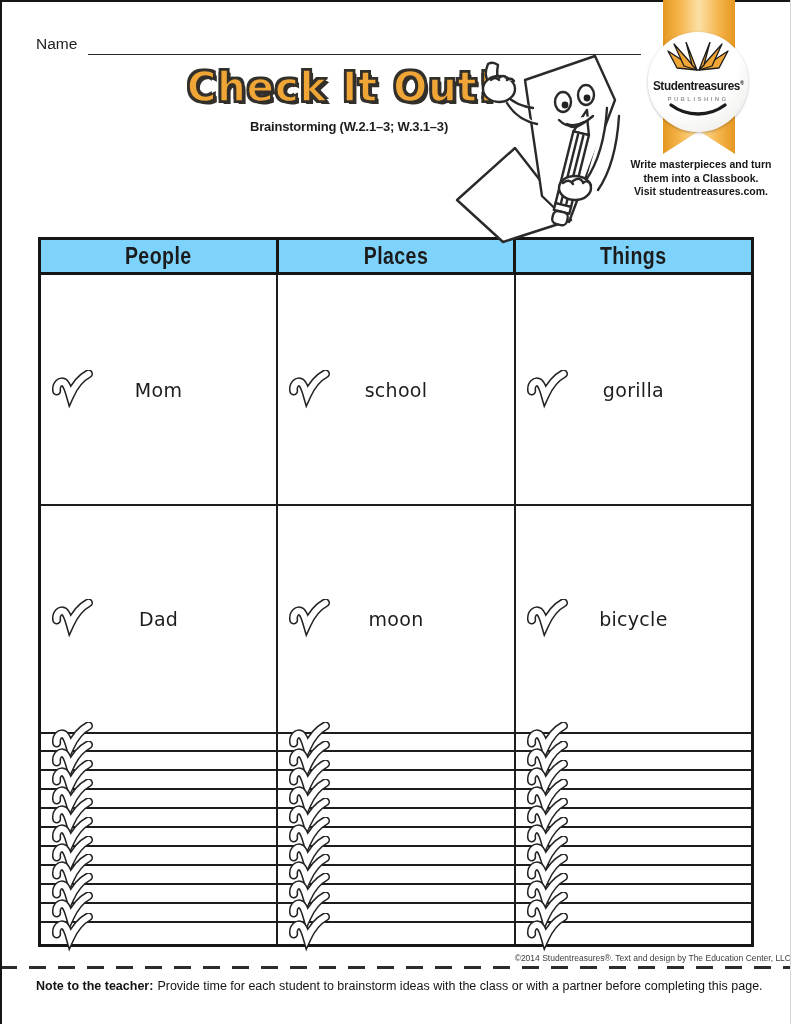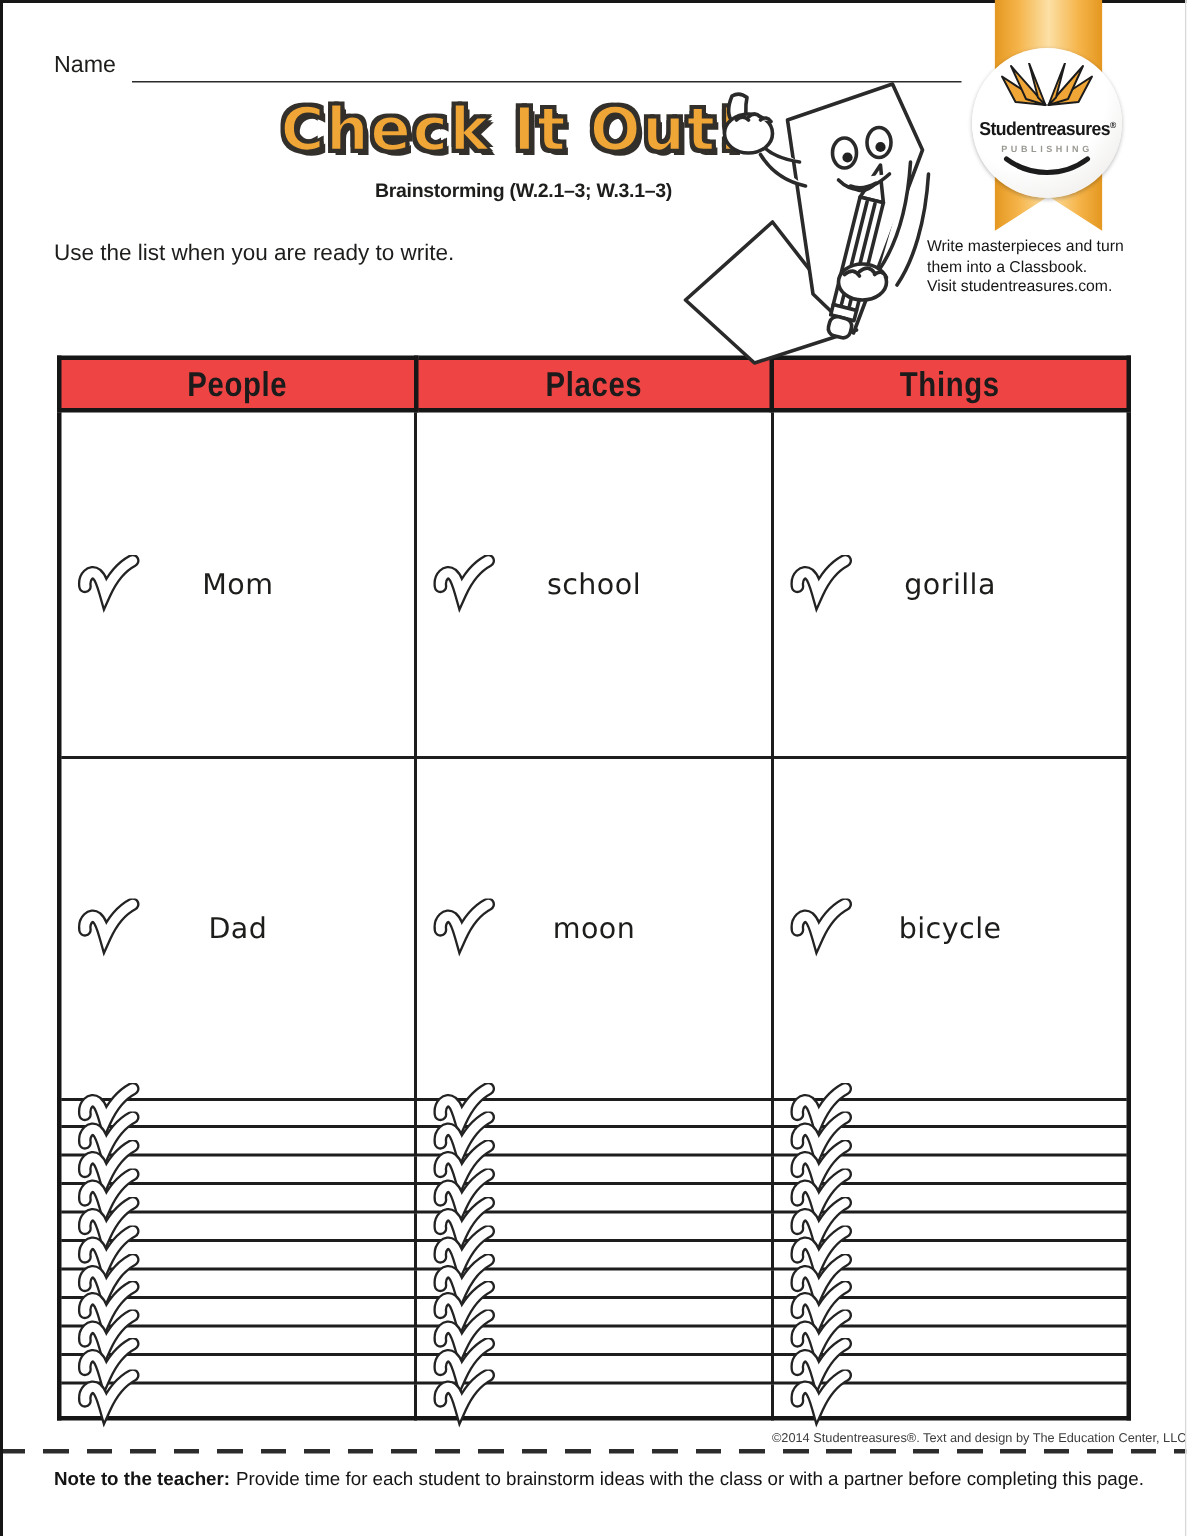--- a/index.html
+++ b/index.html
@@ -37,36 +37,36 @@
   .badge{
     position:absolute;left:648px;top:32px;width:100px;height:100px;border-radius:50%;
     background:radial-gradient(circle at 38% 30%,#ffffff 55%,#f0efed 82%,#dbdad7 100%);
     box-shadow:0 1px 3px rgba(0,0,0,.28);z-index:7;text-align:center;
   }
   .badge .book{margin-top:10px;}
   .brand{font-size:12.5px;font-weight:800;letter-spacing:-0.4px;color:#171717;line-height:12px;
          display:inline-block;transform:scaleX(.94);white-space:nowrap;}
   .brand sup{font-size:6px;}
   .division{font-size:6px;letter-spacing:2.4px;color:#9a9892;font-weight:700;margin-top:2px;}
-  .tagline{position:absolute;left:618px;top:158px;width:166px;text-align:left;
-           font-size:10.5px;font-weight:400;line-height:13.5px;z-index:6;color:#161616;}
+  .tagline{position:absolute;left:618px;top:158px;width:166px;text-align:center;
+           font-size:10.5px;font-weight:700;line-height:13.5px;z-index:6;color:#161616;}
 
   
   .mascot{position:absolute;left:447px;top:50px;width:196px;height:198px;z-index:4;}
   .mascot path,.mascot ellipse,.mascot rect{stroke:#2a2a2a;stroke-width:2.4;fill:#fff;stroke-linejoin:round;stroke-linecap:round;}
 
   
   table.brainstorm{
     position:absolute;left:38px;top:237px;width:716px;height:710px;z-index:3;
     border-collapse:collapse;table-layout:fixed;background:#fff;
     border:3px solid #161616;
   }
   table.brainstorm th{
     height:32px;border:3px solid #161616;font-size:23px;font-weight:800;color:#1b1b1b;
-    padding:0;background:#ef4444;
+    padding:0;background:#7dd3fc;
   }
   table.brainstorm th span{display:inline-block;transform:scaleX(.85);letter-spacing:0.5px;}
   table.brainstorm td{border:2px solid #1d1d1d;position:relative;padding:0;vertical-align:middle;}
   .check{position:absolute;left:8px;top:50%;transform:translateY(-50%);width:48px;height:40px;}
   .word{display:block;width:100%;text-align:center;font-family:"DejaVu Sans", sans-serif;
         font-size:19px;color:#1d1d1b;letter-spacing:0.3px;}
 
   
   .copyright{position:absolute;left:0;top:953px;width:791px;text-align:right;font-size:8.5px;color:#3c3c3c;}
   .dash-rule{position:absolute;left:0;top:966px;width:791px;height:3px;
@@ -83,21 +83,20 @@
 
 <span class="name-label">Name</span>
 <div class="name-line"></div>
 
 <div class="title-wrap">
   <div class="title">Check It Out!</div>
   <div class="subtitle">Brainstorming (W.2.1–3; W.3.1–3)</div>
 </div>
 
 <div class="instructions">
-  <div>Use the list when you are ready to write.</div>
 </div>
 
 <svg class="mascot" viewBox="0 0 196 198" xmlns="http://www.w3.org/2000/svg">
 
   <path d="M10 150 L68 98 L124 170 L56 192 Z"></path>
 
   <path d="M78 30 L148 6 L168 50 L122 172 L95 146 Z"></path>
 
   <path d="M86 58 C72 56 62 50 57 42" fill="none"></path>
   <path d="M90 74 C76 71 66 63 60 53" fill="none"></path>

